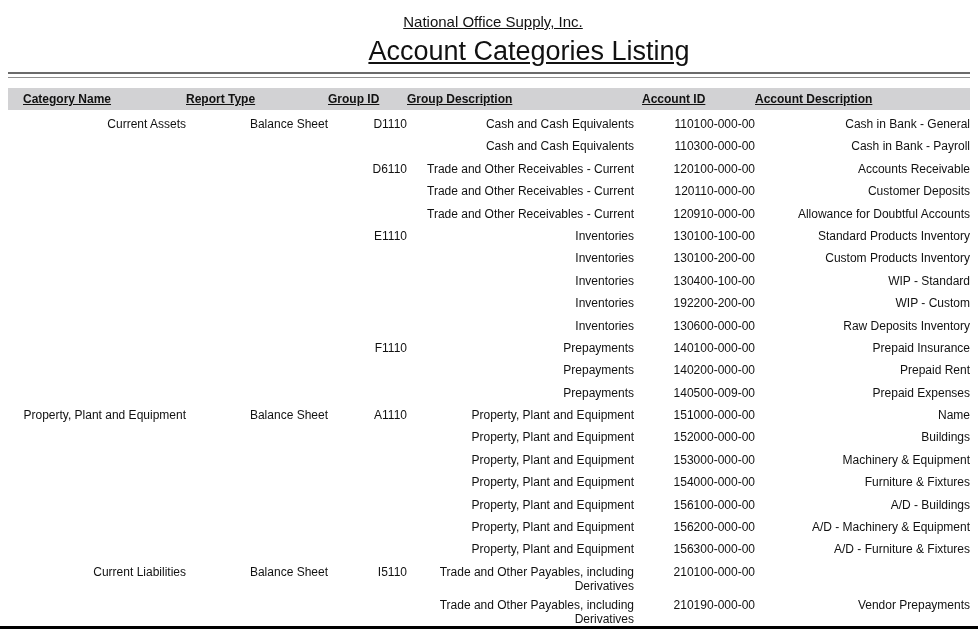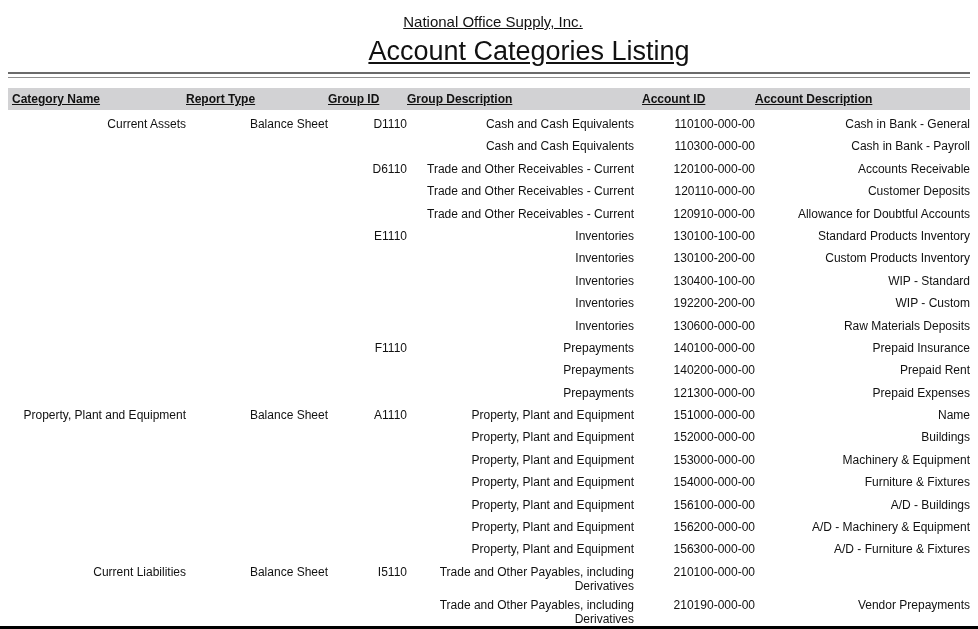--- a/index.html
+++ b/index.html
@@ -69,20 +69,21 @@
   }
   #header-band .hcell {
     overflow: hidden;
     white-space: nowrap;
   }
   #header-band .hcell span {
     text-decoration: underline;
   }
   #header-band .hcell.first {
     padding-left: 4px;
+    margin-left: 11px;
   }
   #rows-container {
     position: absolute;
     top: 114px;
     left: 8px;
     right: 8px;
     font-size: 12px;
     text-align: right;
   }
   .data-row {
@@ -212,21 +213,21 @@
       <div class="cell">192200-200-00</div>
       <div class="cell">WIP - Custom</div>
     </div>
 
     <div class="grid-row data-row">
       <div class="cell first"></div>
       <div class="cell"></div>
       <div class="cell"></div>
       <div class="cell wrapcol">Inventories</div>
       <div class="cell">130600-000-00</div>
-      <div class="cell">Raw Materials Deposits</div>
+      <div class="cell">Raw Deposits Inventory</div>
     </div>
 
     <div class="grid-row data-row">
       <div class="cell first"></div>
       <div class="cell"></div>
       <div class="cell">F1110</div>
       <div class="cell wrapcol">Prepayments</div>
       <div class="cell">140100-000-00</div>
       <div class="cell">Prepaid Insurance</div>
     </div>
@@ -238,21 +239,21 @@
       <div class="cell wrapcol">Prepayments</div>
       <div class="cell">140200-000-00</div>
       <div class="cell">Prepaid Rent</div>
     </div>
 
     <div class="grid-row data-row">
       <div class="cell first"></div>
       <div class="cell"></div>
       <div class="cell"></div>
       <div class="cell wrapcol">Prepayments</div>
-      <div class="cell">121300-000-00</div>
+      <div class="cell">140500-009-00</div>
       <div class="cell">Prepaid Expenses</div>
     </div>
 
     <div class="grid-row data-row">
       <div class="cell first">Property, Plant and Equipment</div>
       <div class="cell">Balance Sheet</div>
       <div class="cell">A1110</div>
       <div class="cell wrapcol">Property, Plant and Equipment</div>
       <div class="cell">151000-000-00</div>
       <div class="cell">Name</div>

